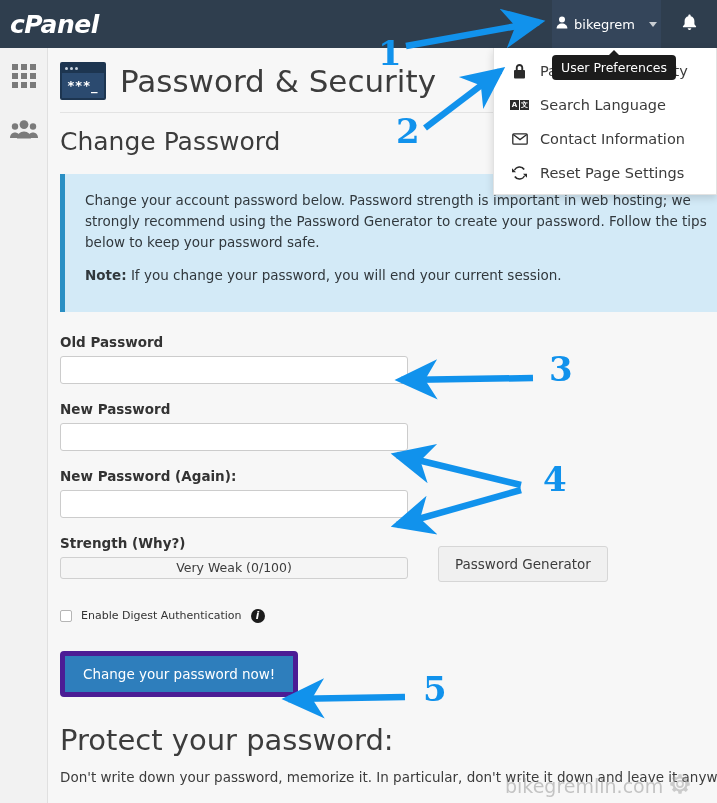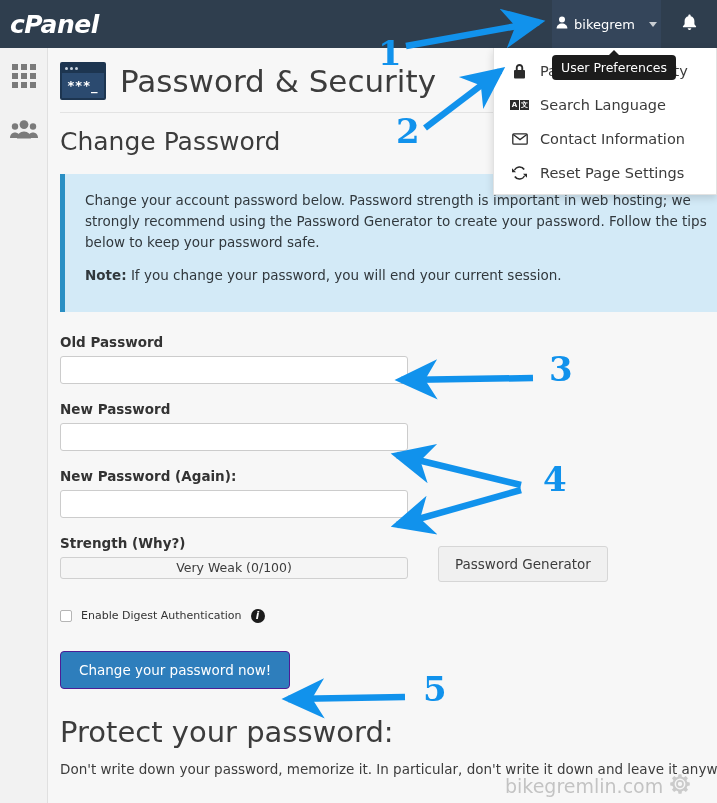--- a/index.html
+++ b/index.html
@@ -141,21 +141,21 @@
   .check-row { display: flex; align-items: center; gap: 9px; margin-top: 27px; }
   .cbox { width: 12px; height: 12px; border: 1px solid #b5b5b5; background: #fff; border-radius: 2px; flex:none; }
   .check-label { font-size: 11px; color: #333333; }
   .info-dot {
     width: 14px; height: 14px; border-radius: 50%; background: #1c1c1c; color: #ffffff;
     font-size: 10px; font-weight: bold; display: inline-flex; align-items: center;
     justify-content: center; font-style: italic; flex:none;
   }
 
   .submit-btn {
-    margin-top: 28px; padding: 10px 18px; background: #2e7ebc; border: 1px solid #4c1d95;
+    margin-top: 28px; padding: 10px 18px; background: #2e7ebc; border: 5px solid #4c1d95;
     border-radius: 4px; color: #ffffff; font-size: 13.5px; cursor: pointer;
     font-family: "DejaVu Sans", "Liberation Sans", sans-serif;
   }
 
   .protect-title { font-size: 29px; color: #3c3c3c; font-weight: normal; margin-top: 26px; }
   .protect-body { font-size: 13.5px; color: #3c3c3c; margin-top: 12px; white-space: nowrap; }
 
   
   .overlay { position: absolute; top:0; left:0; width: 717px; height: 803px; pointer-events: none; z-index: 95; }
   .anno-num {

